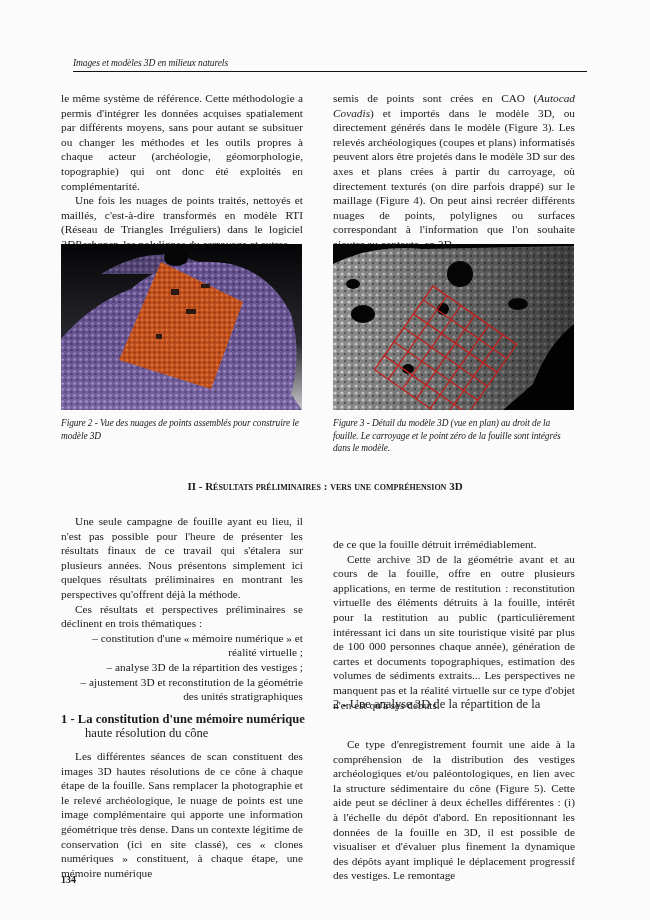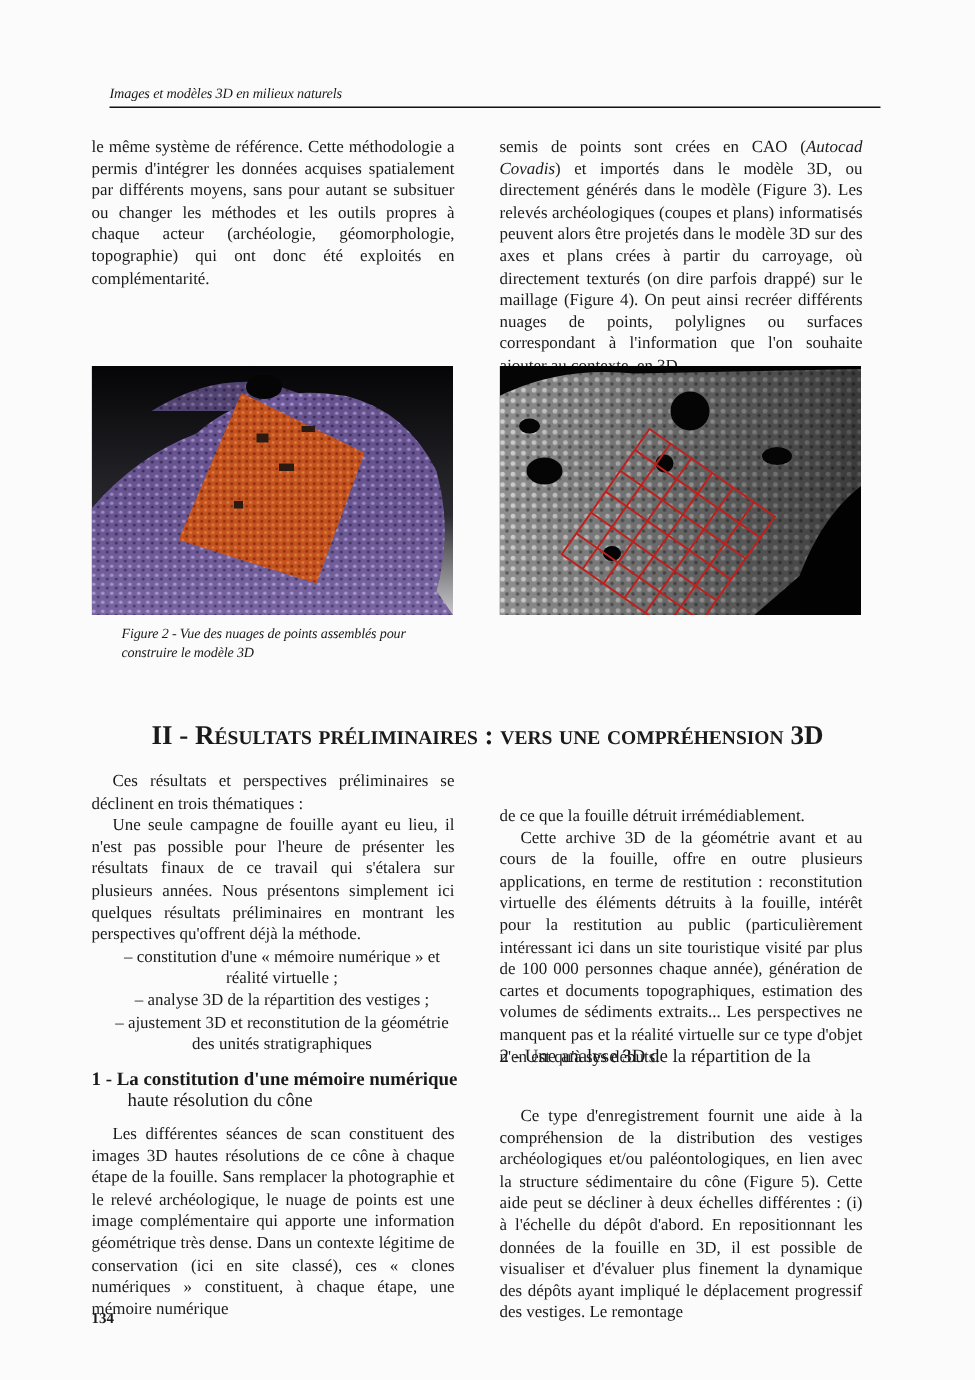--- a/index.html
+++ b/index.html
@@ -12,47 +12,48 @@
     font-style: italic; font-size: 9.5px; letter-spacing: -0.1px;
     padding-bottom: 3px; border-bottom: 1.3px solid #111; margin-left: 12px;
   }
   .col { position: absolute; width: 242px; font-size: 11.3px; line-height: 14.6px; text-align: justify; }
   .col p { margin: 0; }
   .indent { text-indent: 14px; }
   .col-left-top { left: 61px; top: 91px; }
   .col-right-top { left: 333px; top: 91px; }
   .figure { position: absolute; width: 241px; }
   .fig-img { width: 241px; height: 166px; overflow: hidden; position: relative; }
-  .fig-caption { font-style: italic; font-size: 9.4px; line-height: 12.6px; margin-top: 7px; text-align: left; letter-spacing: -0.1px; margin-left: 20px; }
+  .fig-caption { font-style: italic; font-size: 9.4px; line-height: 12.6px; margin-top: 7px; text-align: left; letter-spacing: -0.1px; }
   .fig2 { left: 61px; top: 244px; }
   .fig3 { left: 333px; top: 244px; }
   .section-title {
     position: absolute; left: 0; width: 650px; top: 480px; text-align: center;
-    font-weight: bold; font-size: 18px;
+    font-weight: bold; font-size: 11px;
   }
   .section-title .sc { font-variant: small-caps; }
   .col-left-bottom { left: 61px; top: 514px; }
   .col-right-bottom { left: 333px; top: 537px; }
-  .list-item { padding-left: 12px; text-align: center; }
+  .list-item { padding-left: 12px; text-align: right; }
   .sub-head { font-size: 12.6px; line-height: 14px; margin-top: 0; }
   .sub-head .line2 { padding-left: 24px; display: block; }
   .sub-head-1 { position: absolute; left: 61px; top: 712px; width: 250px; font-weight: bold; }
   .sub-head-1 .line2 { font-weight: normal; }
   .sub-head-2 { position: absolute; left: 333px; top: 697px; width: 250px; font-weight: normal; }
   .col-left-after { left: 61px; top: 749px; }
   .col-right-after { left: 333px; top: 737px; }
   .page-number { position: absolute; left: 61px; top: 874px; font-size: 10px; font-weight: bold; }
 </style>
 </head>
 <body>
 
 <div class="running-head">Images et modèles 3D en milieux naturels</div>
 
 <div class="col col-left-top">
   <p>le même système de référence.  Cette méthodologie a permis d'intégrer les données acquises spatialement par différents moyens, sans pour autant se subsituer ou changer les méthodes et les outils propres à chaque acteur (archéologie, géomorphologie, topographie) qui ont donc été exploités en complémentarité.</p>
+  <p class="indent"><span>Une fois les nuages de points traités, nettoyés et maillés, c'est-à-dire transformés en modèle RTI (Réseau de Triangles Irréguliers) dans le logiciel </span><i>3DReshaper</i><span>, les polylignes du carroyage et autres</span></p>
 </div>
 
 <div class="col col-right-top">
   <p><span>semis de points sont crées en CAO (</span><i>Autocad Covadis</i><span>) et importés dans le modèle 3D, ou directement générés dans le modèle (Figure 3). Les relevés archéologiques (coupes et plans) informatisés peuvent alors être projetés dans le modèle 3D sur des axes et plans crées à partir du carroyage, où directement texturés (on dire parfois drappé) sur le maillage (Figure 4). On peut ainsi recréer différents nuages de points, polylignes ou surfaces correspondant à l'information que l'on souhaite ajouter au contexte, en 3D.</span></p>
 </div>
 
 <div class="figure fig2">
   <div class="fig-img">
     <svg width="241" height="166" viewBox="0 0 241 166">
       <defs>
@@ -117,29 +118,30 @@
           <line x1="68" y1="0" x2="68" y2="102"></line>
         <line x1="85" y1="0" x2="85" y2="102"></line>
         <line x1="0" y1="17" x2="102" y2="17"></line>
           <line x1="0" y1="34" x2="102" y2="34"></line>
         <line x1="0" y1="51" x2="102" y2="51"></line>
           <line x1="0" y1="68" x2="102" y2="68"></line>
         <line x1="0" y1="85" x2="102" y2="85"></line>
       </g>
     </svg>
   </div>
+  <div class="fig-caption">Figure 3 - Détail du modèle 3D (vue en plan) au droit de la fouille. Le carroyage et le point zéro de la fouille sont intégrés dans le modèle.</div>
 </div>
 
 <div class="section-title">
   <span>II - </span><span>R</span><span class="sc">ésultats préliminaires : vers une compréhension </span><span>3D</span>
 </div>
 
 <div class="col col-left-bottom">
+  <p class="indent">Une seule campagne de fouille ayant eu lieu, il n'est pas possible pour l'heure de présenter les résultats finaux de ce travail qui s'étalera sur plusieurs années. Nous présentons simplement ici quelques résultats préliminaires en montrant les perspectives qu'offrent déjà la méthode.</p>
   <p class="indent">Ces résultats et perspectives préliminaires se déclinent en trois thématiques :</p>
-  <p class="indent">Une seule campagne de fouille ayant eu lieu, il n'est pas possible pour l'heure de présenter les résultats finaux de ce travail qui s'étalera sur plusieurs années. Nous présentons simplement ici quelques résultats préliminaires en montrant les perspectives qu'offrent déjà la méthode.</p>
   <p class="list-item">– constitution d'une « mémoire numérique » et réalité virtuelle ;</p>
   <p class="list-item">– analyse 3D de la répartition des vestiges ;</p>
   <p class="list-item">– ajustement 3D et reconstitution de la géométrie des unités stratigraphiques</p>
 </div>
 
 <div class="col col-right-bottom">
   <p>de ce que la fouille détruit irrémédiablement.</p>
   <p class="indent">Cette archive 3D de la géométrie avant et au cours de la fouille, offre en outre plusieurs applications, en terme de restitution : reconstitution virtuelle des éléments détruits à la fouille, intérêt pour la restitution au public (particulièrement intéressant ici dans un site touristique visité par plus de 100 000 personnes chaque année), génération de cartes et documents topographiques, estimation des volumes de sédiments extraits... Les perspectives ne manquent pas et la réalité virtuelle sur ce type d'objet n'en est qu'à ses débuts.</p>
 </div>
 

